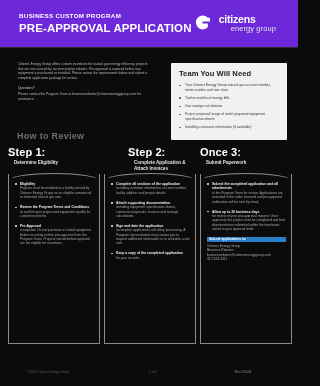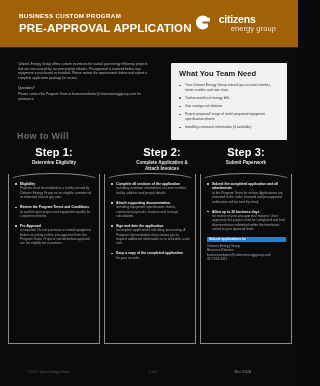--- a/index.html
+++ b/index.html
@@ -7,21 +7,21 @@
     width:298px;height:386px;
     background:#0a0a0a;
     font-family:"Liberation Sans", sans-serif;
     color:#ffffff;
     overflow:hidden;
     position:relative;
   }
   .page{position:absolute;inset:0;background:#0b0b0b;}
 
   
-  .header{position:absolute;left:0;top:0;width:298px;height:47px;background:#a16207;}
+  .header{position:absolute;left:0;top:0;width:298px;height:47px;background:#6d28d9;}
   .hdr-text{position:absolute;left:19px;top:11px;}
   .hdr-kicker{font-size:6.2px;font-weight:bold;letter-spacing:.35px;color:#fff;line-height:9px;}
   .hdr-title{font-size:11.5px;font-weight:bold;letter-spacing:.1px;color:#fff;line-height:14px;margin-top:1px;}
   .logo{position:absolute;right:22px;top:14px;display:flex;align-items:flex-start;gap:8px;}
   .logo-mark{width:17px;height:17px;}
   .logo-words{line-height:1;}
   .logo-l1{font-size:10.5px;font-weight:bold;color:#fff;letter-spacing:-.2px;display:block;}
   .logo-l2{font-size:7.4px;color:#e8e8e8;letter-spacing:.15px;display:block;margin-top:.5px;margin-left:12px;}
   .hdr-rule{position:absolute;left:0;top:47px;width:298px;height:1px;background:#2c2c2c;}
 
@@ -41,21 +41,21 @@
   
   .howto{position:absolute;left:17px;top:131px;font-size:9px;font-weight:bold;color:#6d6d6d;letter-spacing:.3px;}
 
   
   .steps{position:absolute;left:0;top:146px;width:298px;height:202px;}
   .col{position:absolute;top:0;height:202px;box-sizing:border-box;}
   .col-1{left:8px;width:92px;}
   .col-2{left:104px;width:92px;padding-left:24px;}
   .col-3{left:200px;width:92px;}
 
-  .step-head{text-align:center;}
+  .step-head{}
   .step-num{font-size:11px;font-weight:bold;color:#fff;line-height:13px;letter-spacing:.1px;}
   .step-sub{font-size:4.6px;font-weight:bold;color:#e2e2e2;line-height:6px;margin-top:1px;padding:0 6px;}
 
   .bracket{position:absolute;left:0;right:0;top:28px;bottom:4px;border:1px solid #8c8c8c;border-top:none;}
   .bracket:before{content:"";position:absolute;left:-1px;right:-1px;top:-1px;height:7px;
      border-top:1px solid #8c8c8c;border-radius:50%/100% 100% 0 0;
      border-left:1px solid transparent;border-right:1px solid transparent;}
 
   .body{position:absolute;left:7px;right:6px;top:36px;}
   .body ul{list-style:none;margin:0;padding:0;}
@@ -95,31 +95,31 @@
   </div>
   <div class="hdr-rule"></div>
 
   <div class="intro">
     <p>Citizens Energy Group offers custom incentives for natural gas energy efficiency projects that are not covered by our prescriptive rebates. Pre-approval is required before any equipment is purchased or installed. Please review the requirements below and submit a complete application package for review.</p>
     <p class="tight lead">Questions?</p>
     <p>Please contact the Program Team at businessrebates@citizensenergygroup.com for assistance.</p>
   </div>
 
   <div class="wyn">
-    <div class="wyn-title">What You Team Need</div>
+    <div class="wyn-title">Team You Will Need</div>
     <ul>
       <li>Your Citizens Energy Group natural gas account number, meter number and rate class</li>
       <li>Twelve months of energy bills</li>
       <li>Gas savings calculations</li>
       <li>Project proposal/ scope of work/ proposed equipment specification sheets</li>
       <li>Installing contractor information (if available)</li>
     </ul>
   </div>
 
-  <div class="howto">How to Will</div>
+  <div class="howto">How to Review</div>
 
   <div class="steps">
 
     <div class="col col-1">
       <div class="step-head">
         <div class="step-num">Step 1:</div>
         <div class="step-sub">Determine Eligibility</div>
       </div>
       <div class="bracket"></div>
       <div class="body">
@@ -163,21 +163,21 @@
           <li>
             <span class="b-lead">Keep a copy of the completed application</span>
             <span class="b-txt">for your records.</span>
           </li>
         </ul>
       </div>
     </div>
 
     <div class="col col-3">
       <div class="step-head">
-        <div class="step-num">Step 3:</div>
+        <div class="step-num">Once 3:</div>
         <div class="step-sub">Submit Paperwork</div>
       </div>
       <div class="bracket"></div>
       <div class="body">
         <ul>
           <li>
             <span class="b-lead">Submit the completed application and all attachments</span>
             <span class="b-txt">to the Program Team for review. Applications are reviewed in the order received and pre-approval notification will be sent by email.</span>
           </li>
           <li>

